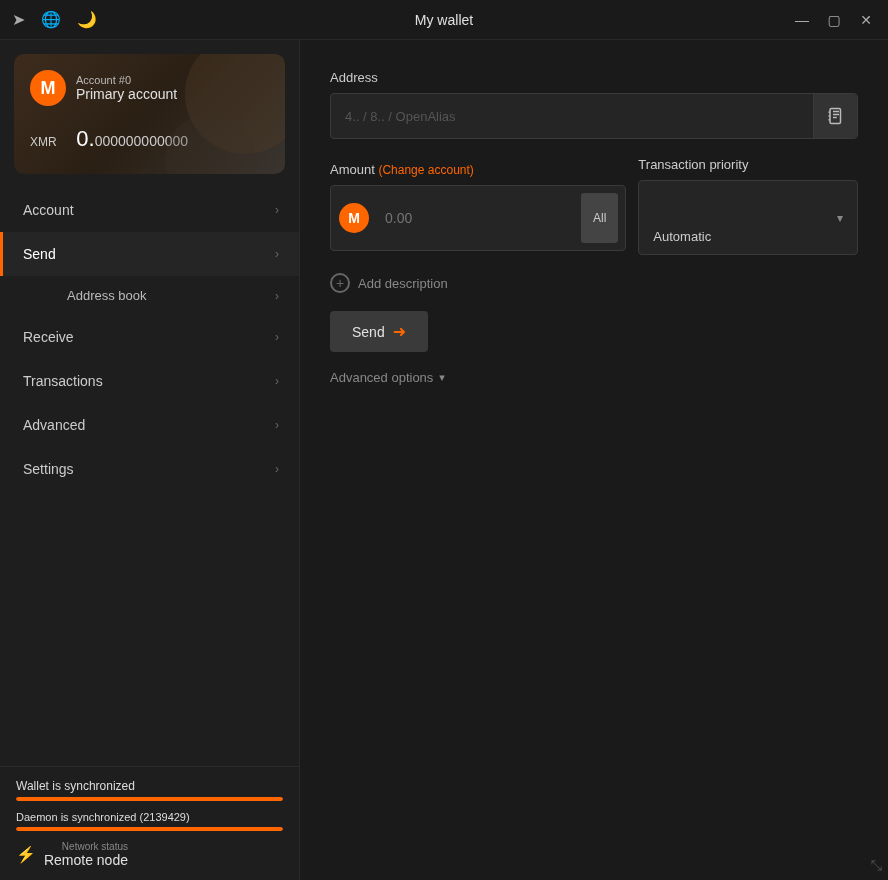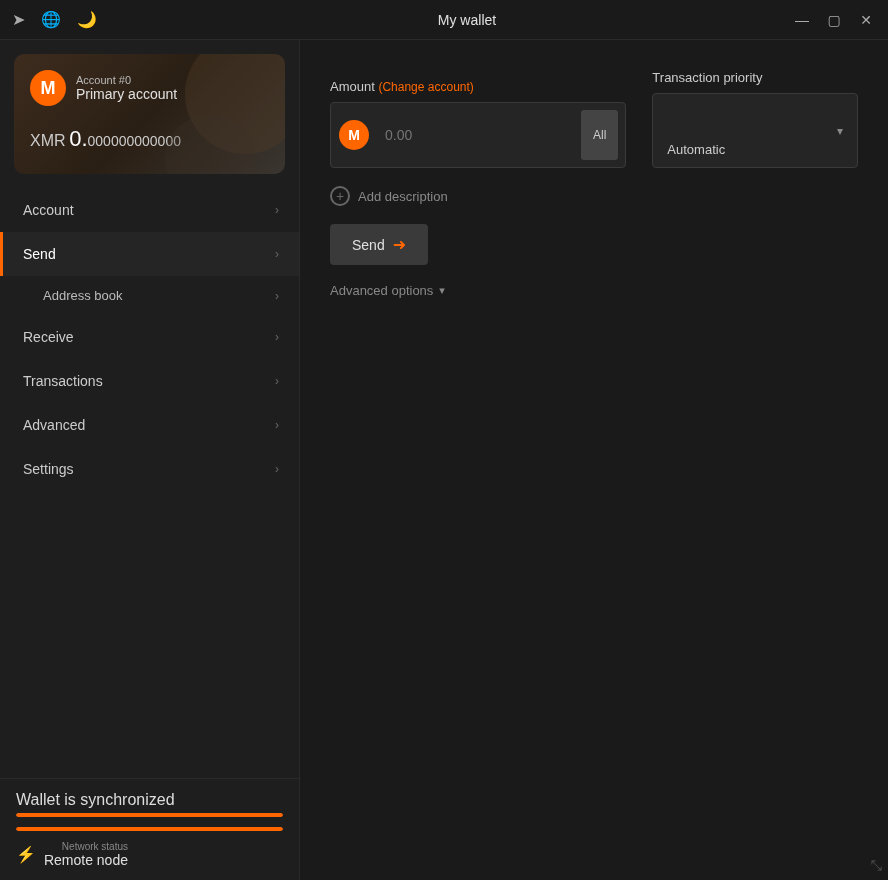--- a/index.html
+++ b/index.html
@@ -29,21 +29,20 @@
       align-items: center;
       gap: 16px;
     }
     .titlebar-title {
       position: absolute;
       left: 50%;
       transform: translateX(-50%);
       font-size: 14px;
       color: #e0e0e0;
       font-weight: 400;
-      margin-left: 23px;
     }
     .titlebar-controls {
       display: flex;
       align-items: center;
       gap: 12px;
     }
     .title-icon {
       font-size: 16px;
       color: #aaa;
       cursor: pointer;
@@ -128,22 +127,22 @@
     .account-info-text .account-name {
       font-size: 14px;
       color: #e0e0e0;
       font-weight: 500;
     }
     .account-balance {
       font-size: 13px;
       color: #e0e0e0;
     }
     .account-balance .currency {
-      font-size: 16px;
-      margin-right: 0;
+      font-size: 12px;
+      margin-right: 16px;
       color: #ccc;
     }
     .account-balance .amount-large {
       font-size: 22px;
       font-weight: 300;
       color: #fff;
     }
     .account-balance .amount-small {
       font-size: 14px;
       color: #ccc;
@@ -173,38 +172,38 @@
     .nav-item .chevron {
       color: #666;
       font-size: 12px;
     }
 
     
     .nav-subitem {
       display: flex;
       align-items: center;
       justify-content: space-between;
-      padding: 12px 20px 12px 40px;
+      padding: 12px 20px 12px 64px;
       cursor: pointer;
       font-size: 13px;
       color: #bbb;
       border-left: 3px solid transparent;
     }
     .nav-subitem .chevron {
       color: #666;
       font-size: 12px;
     }
 
     
     .sidebar-footer {
       padding: 12px 16px;
       border-top: 1px solid #2a2a2a;
     }
     .sync-label {
-      font-size: 16px;
+      font-size: 12px;
       color: #ddd;
       margin-bottom: 4px;
     }
     .sync-bar {
       height: 4px;
       background: #333;
       border-radius: 2px;
       margin-bottom: 10px;
       overflow: hidden;
     }
@@ -286,22 +285,22 @@
       align-items: center;
       justify-content: center;
       color: #ccc;
       font-size: 16px;
       border-left: 1px solid #3a3a3a;
     }
 
     
     .amount-row {
       display: flex;
-      gap: 26px;
-      align-items: flex-end;
+      gap: 12px;
+      align-items: center;
     }
     .amount-section {
       flex: 1;
     }
     .amount-label {
       font-size: 13px;
       color: #ccc;
       margin-bottom: 8px;
     }
     .amount-label .change-account {
@@ -505,35 +504,53 @@
         <span>Settings</span>
         <span class="chevron">›</span>
       </li>
     </ul>
 
     <div class="sidebar-footer">
       <div class="sync-label">Wallet is synchronized</div>
       <div class="sync-bar">
         <div class="sync-bar-fill" style="width:100%"></div>
       </div>
+      <div class="daemon-label">Daemon is synchronized (2139429)</div>
       <div class="sync-bar">
         <div class="sync-bar-fill" style="width:100%"></div>
       </div>
       <div class="network-status">
         <span class="bolt-icon">⚡</span>
         <div class="network-text-group">
           <div class="status-label">Network status</div>
           <div class="status-value">Remote node</div>
         </div>
       </div>
     </div>
   </div>
 
   <div class="content">
 
+    <div>
+      <div class="field-label">Address</div>
+      <div class="address-input-wrapper">
+        <input class="address-input" type="text" placeholder="4.. / 8.. / OpenAlias" style="">
+        <button class="address-book-btn">
+          <svg width="18" height="18" viewBox="0 0 24 24" fill="none" stroke="#bbb" stroke-width="2">
+            <rect x="4" y="2" width="14" height="20" rx="2"></rect>
+            <line x1="8" y1="6" x2="16" y2="6"></line>
+            <line x1="8" y1="10" x2="16" y2="10"></line>
+            <line x1="8" y1="14" x2="13" y2="14"></line>
+            <line x1="2" y1="7" x2="4" y2="7"></line>
+            <line x1="2" y1="12" x2="4" y2="12"></line>
+            <line x1="2" y1="17" x2="4" y2="17"></line>
+          </svg>
+        </button>
+      </div>
+    </div>
 
     <div class="amount-row">
       <div class="amount-section">
         <div class="amount-label">
           <span>Amount</span>
           <span class="change-account"> (Change account)</span>
         </div>
         <div class="amount-input-wrapper">
           <div class="monero-icon-small">M</div>
           <input class="amount-input" type="text" placeholder="0.00" style="">

